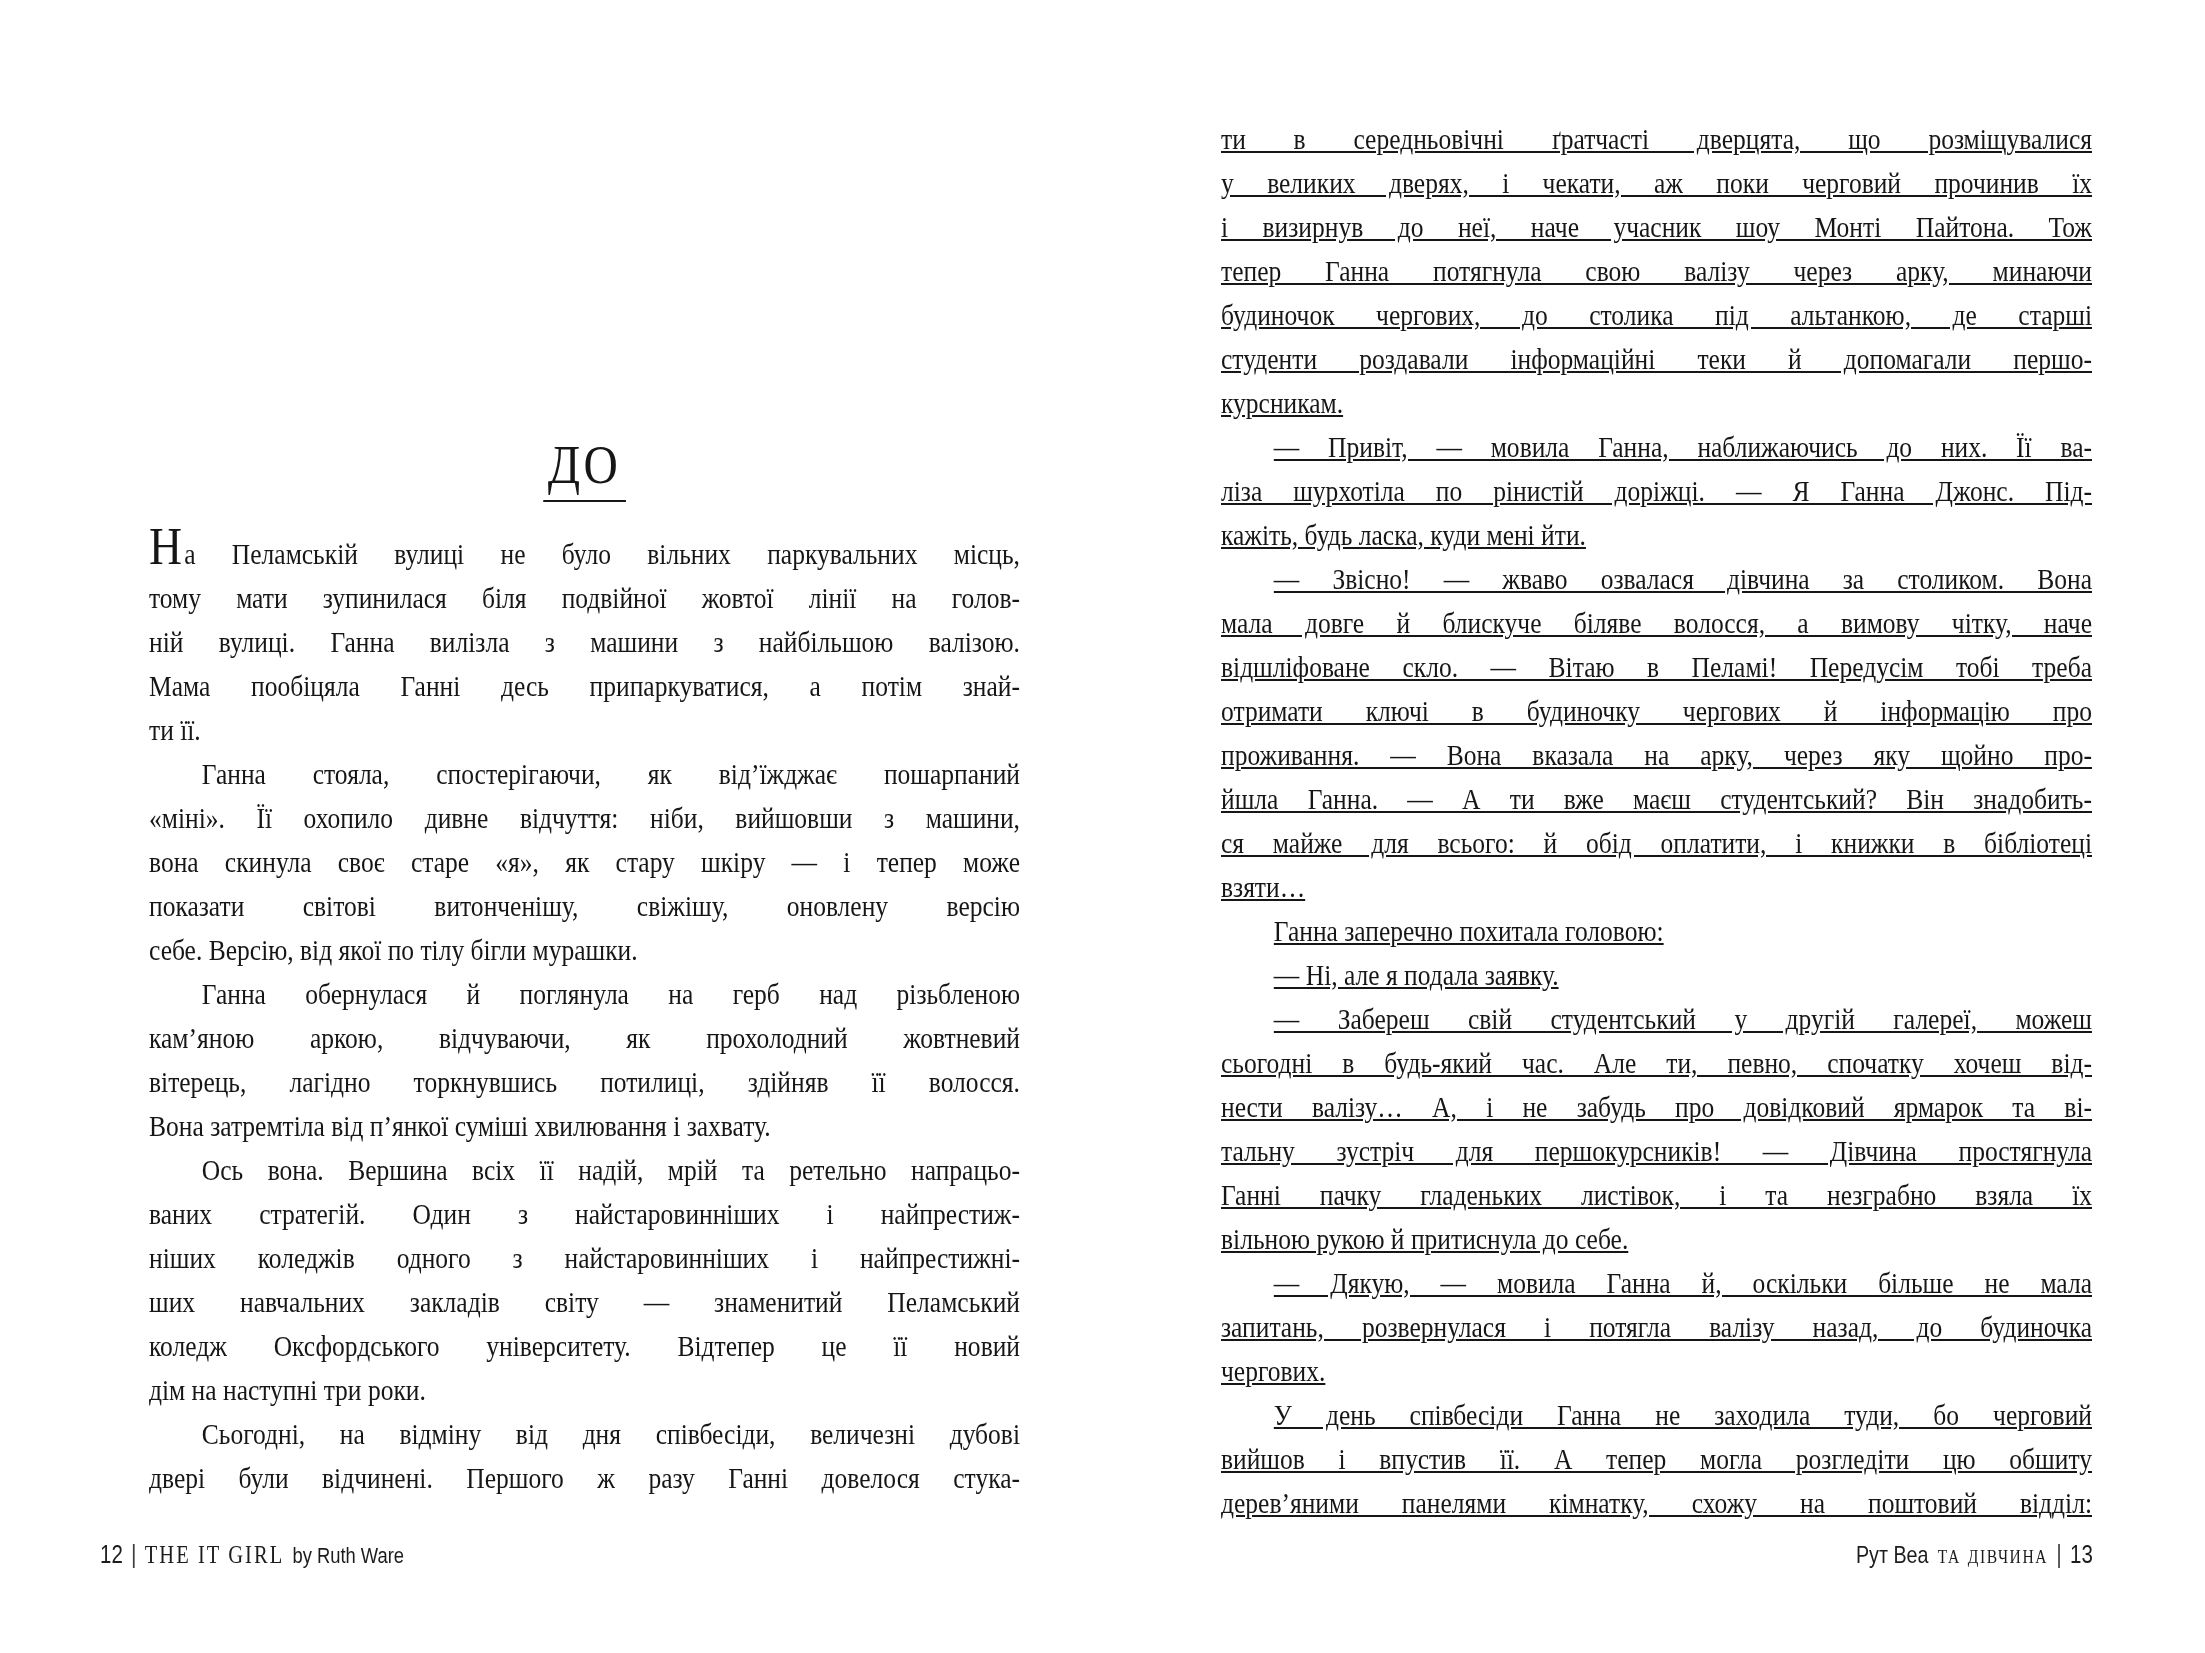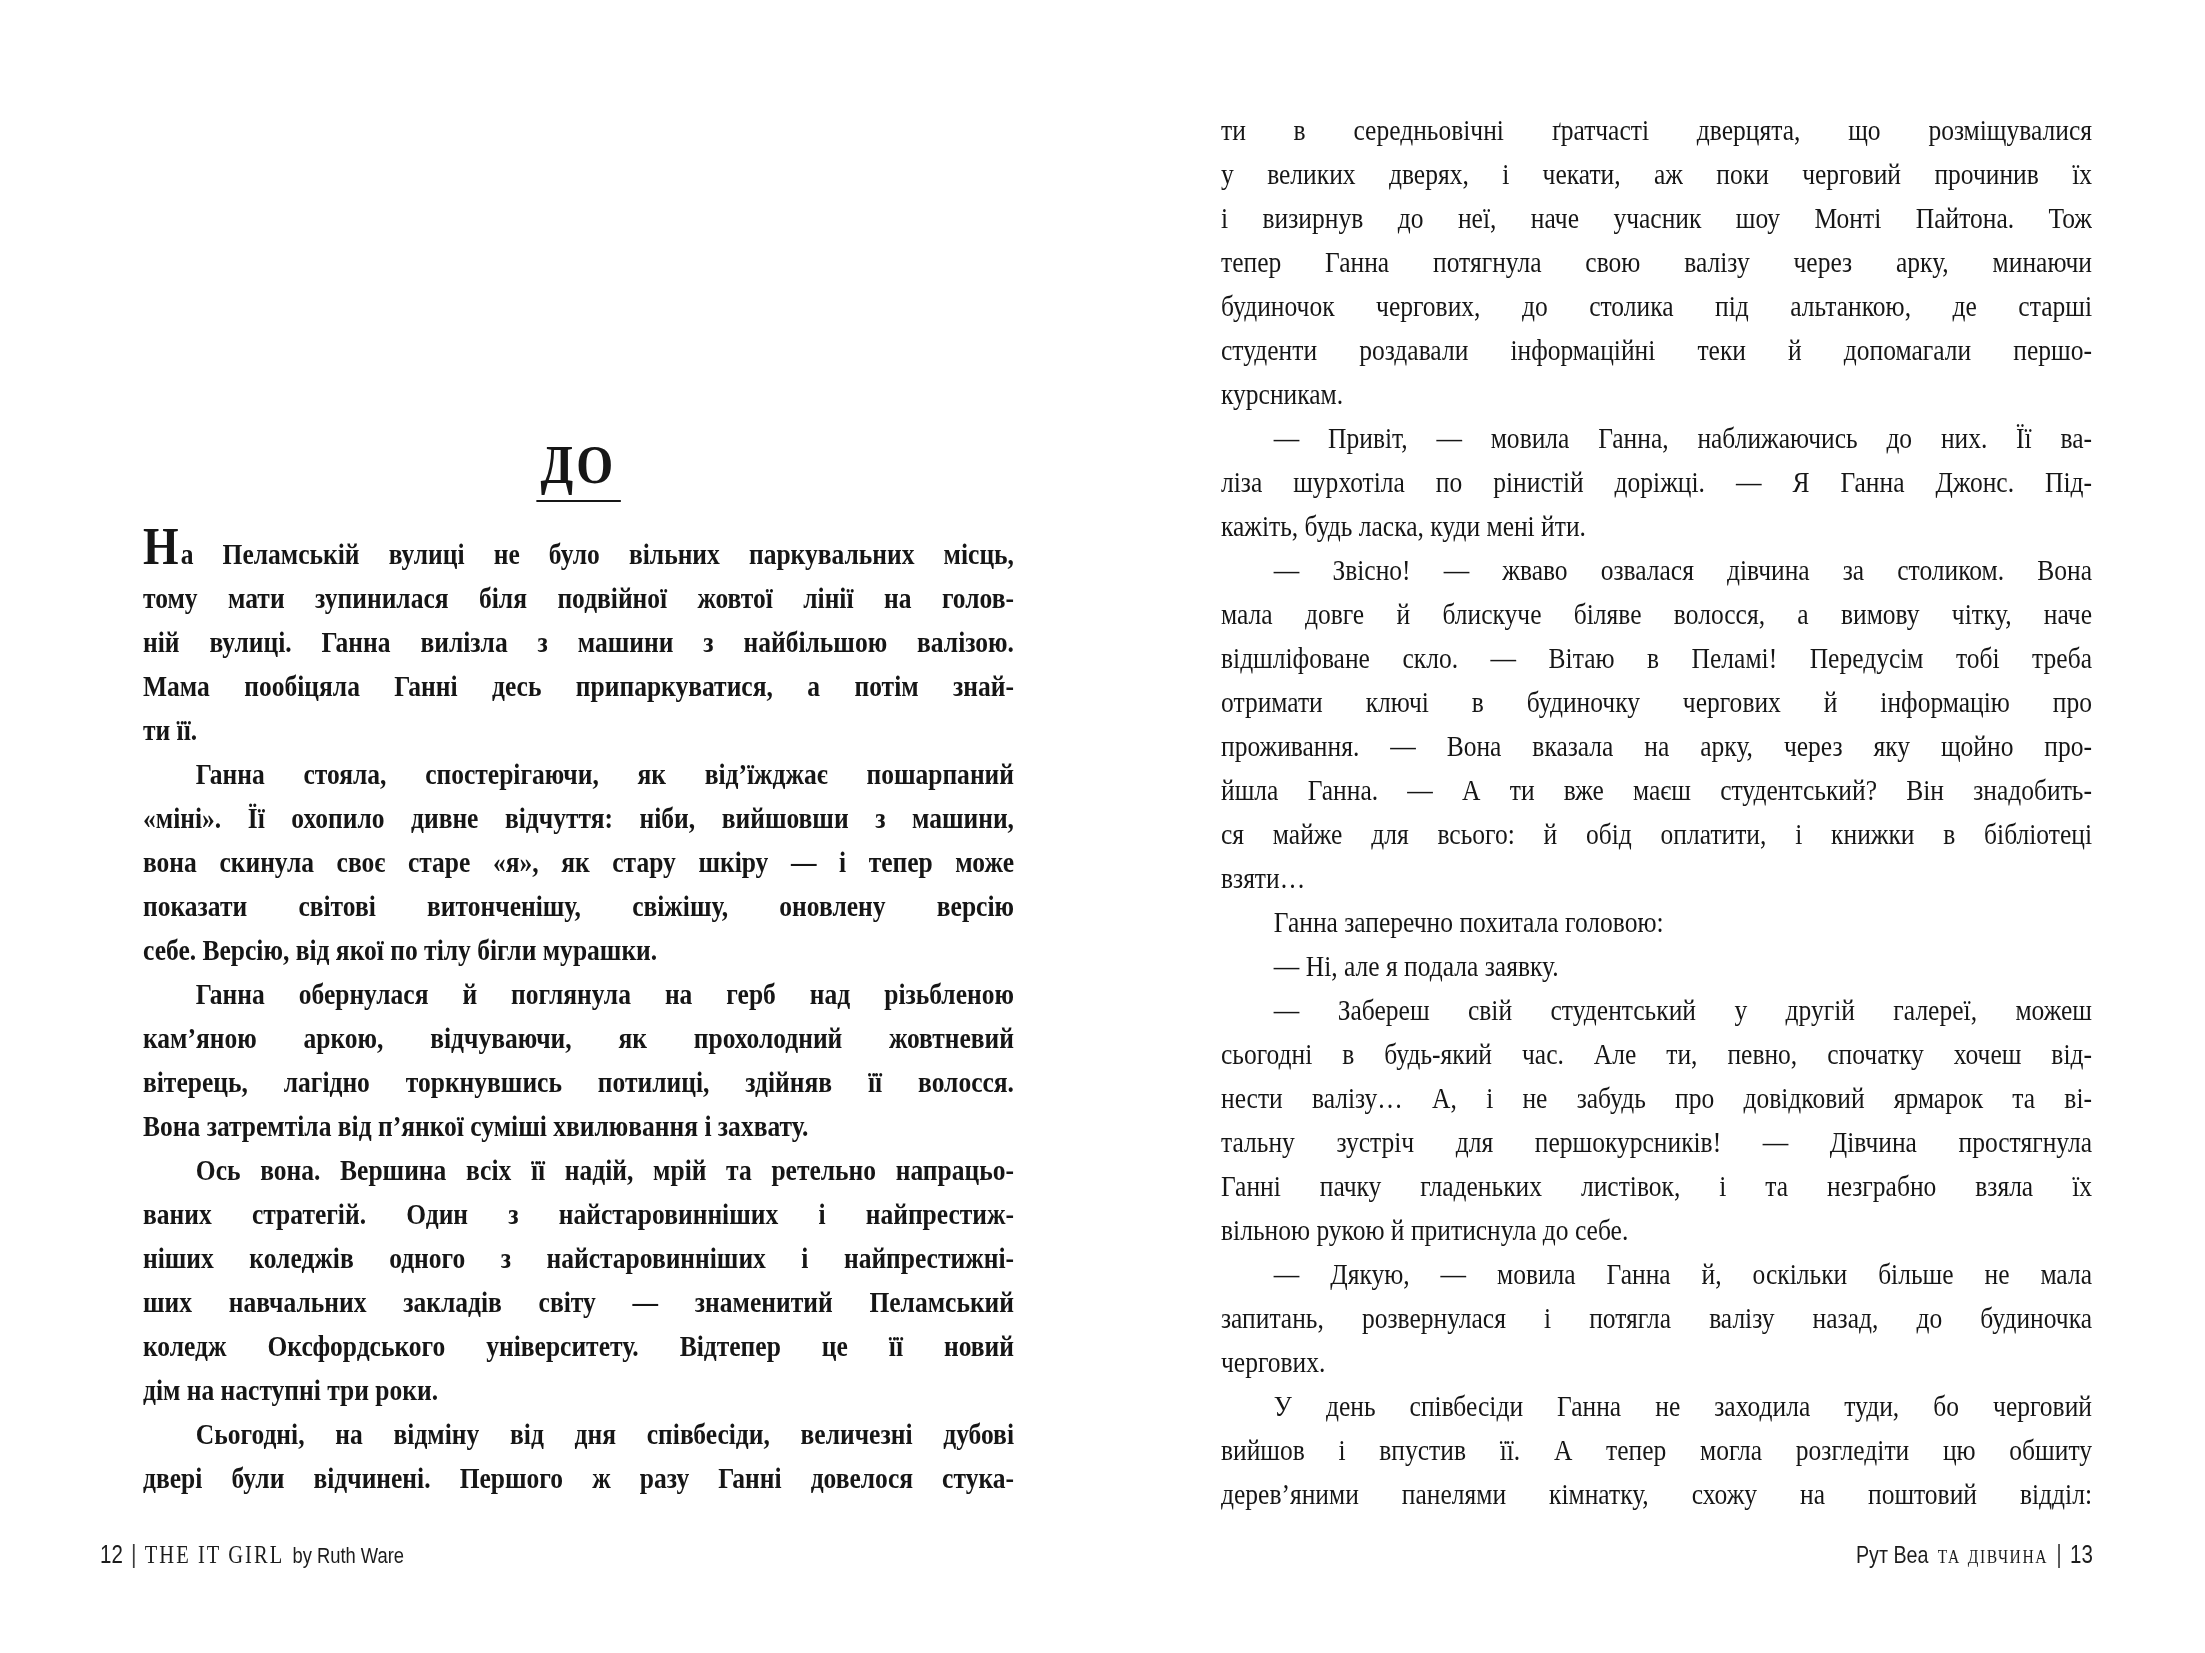--- a/index.html
+++ b/index.html
@@ -6,22 +6,22 @@
   .sheet {
     position: relative;
     width: 2205px;
     height: 1654px;
     background: #ffffff;
     color: #161616;
     font-family: "Liberation Serif", serif;
     overflow: hidden;
   }
   .col { position: absolute; }
-  #left-col  { left: 143px;  top: 429px; width: 871px; font-weight: bold; }
-  #right-col { left: 1221px; top: 108px; width: 871px; }
+  #left-col  { left: 149px;  top: 429px; width: 871px; }
+  #right-col { left: 1221px; top: 117px; width: 871px; text-decoration: underline; }
   
   .squeeze { transform: scaleX(0.88); transform-origin: 0 0; width: 113.636%; }
 
   .chapter-heading-wrap { text-align: center; margin: 8.7px 0 30px; }
   .chapter-heading {
     display: inline-block;
     font-size: 54px;
     line-height: 1;
     letter-spacing: 3.7px;
     padding: 0 5px 8.7px;

